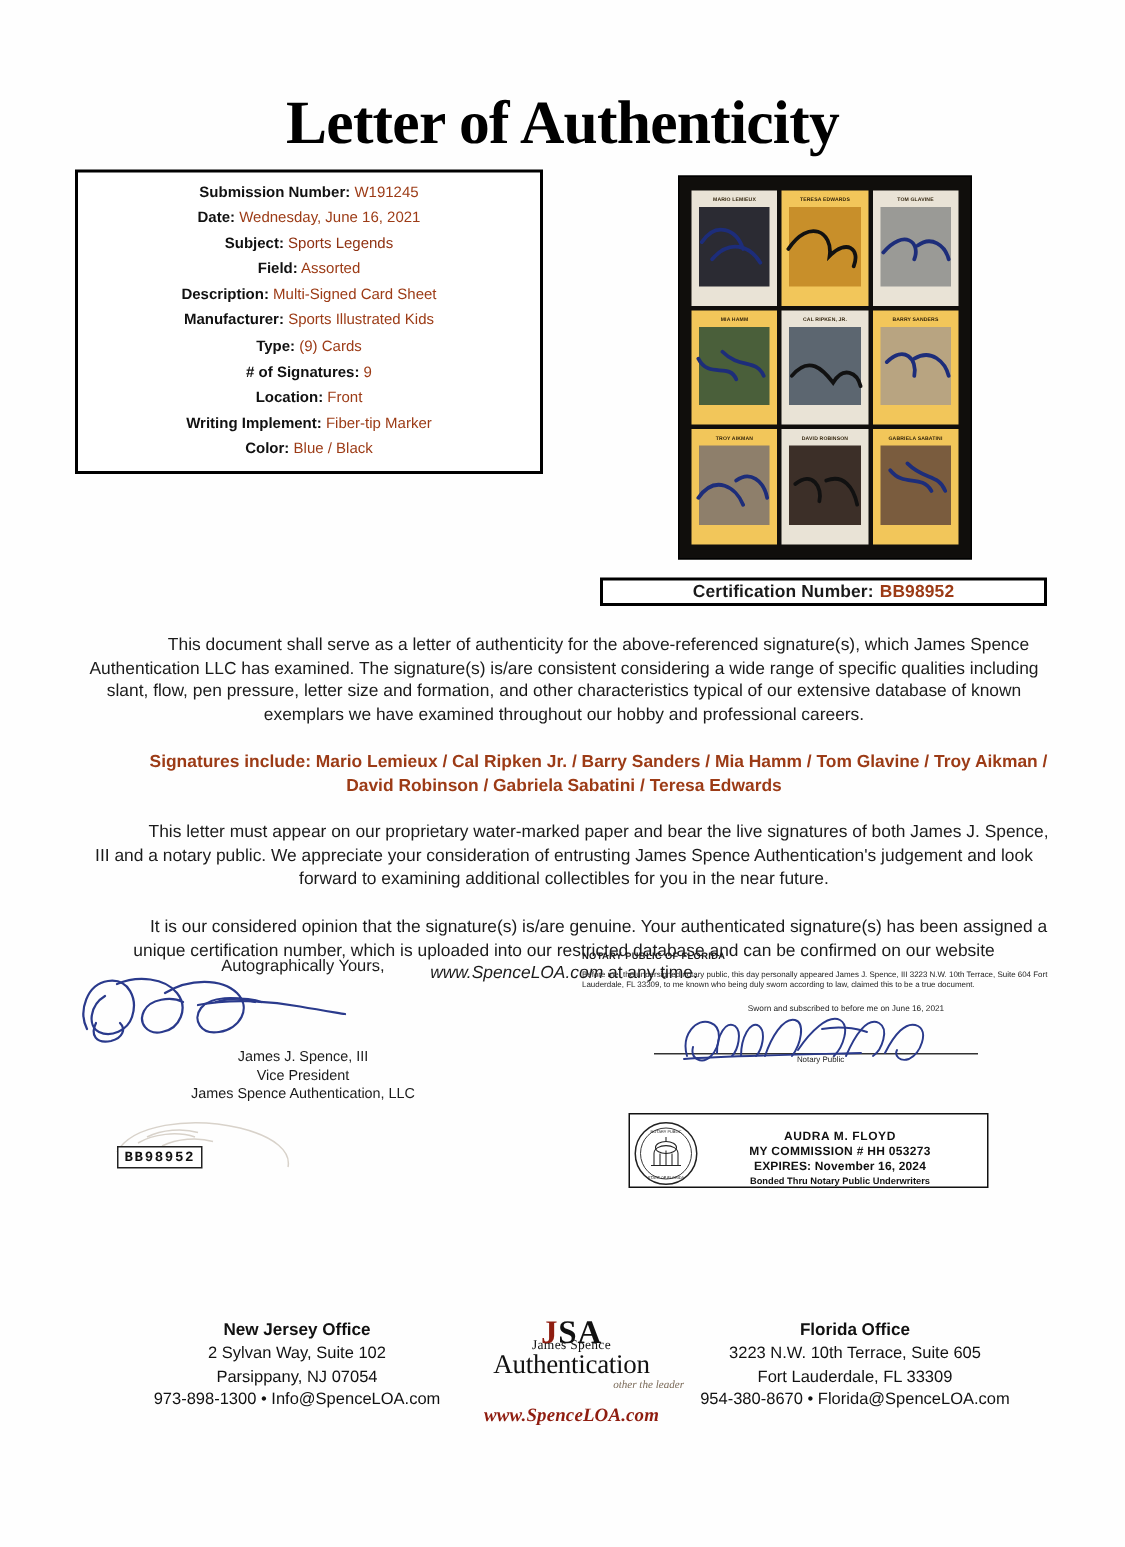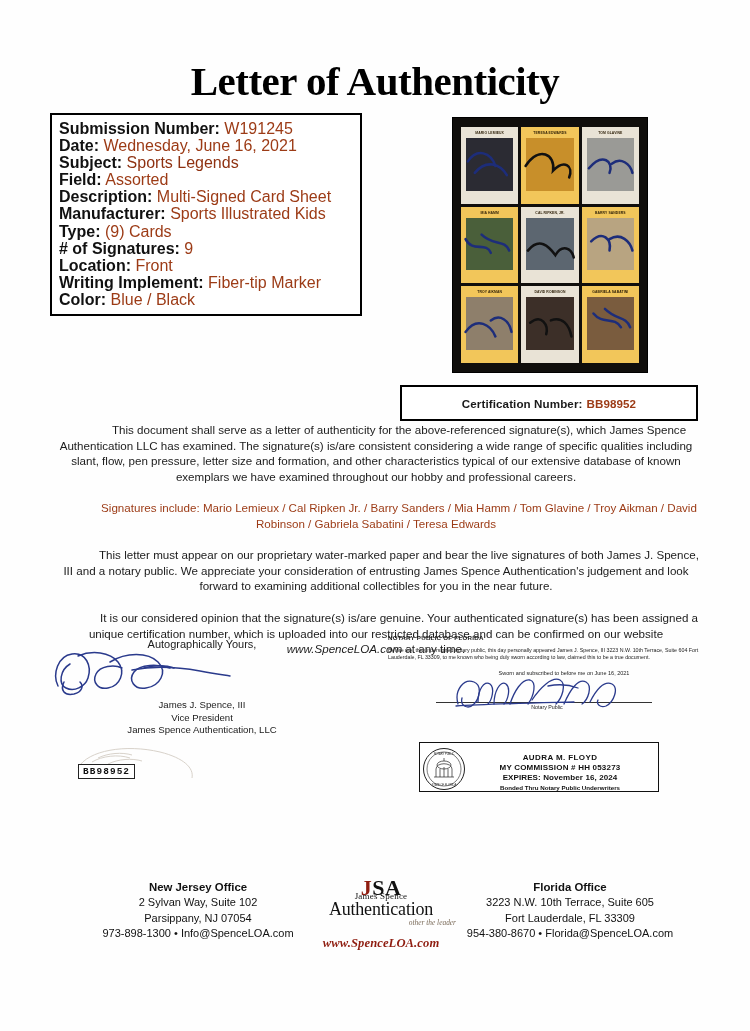--- a/index.html
+++ b/index.html
@@ -16,21 +16,21 @@
     font-family:"Liberation Serif",serif;font-weight:bold;
     font-size:41px;letter-spacing:-0.5px;color:#000;
   }
 
   
   .details{
     position:absolute;left:50px;top:113px;width:312px;
     border:2px solid #000;background:#fff;padding:5px 7px 6px 7px;
     box-sizing:border-box;
   }
-  .drow{font-size:16px;line-height:17.1px;white-space:nowrap;}
+  .drow{font-size:10px;line-height:17.1px;white-space:nowrap;text-align:center;}
   .dlabel{font-weight:bold;color:#111;}
   .dval{color:#9c3b16;}
   .dval.dark{color:#8f3212;margin-top:36px;}
 
   
   .photo{
     position:absolute;left:452px;top:117px;width:196px;height:256px;
     background:#100e0c;border:1px solid #000;box-sizing:border-box;
     padding:9px 8px;
   }
@@ -49,34 +49,34 @@
   .card .pic{
     position:absolute;left:5px;right:5px;top:11px;bottom:13px;
     background:#6b5a47;overflow:hidden;
   }
   .auto-ink{
     position:absolute;inset:0;pointer-events:none;
   }
 
   
   .certbar{
-    position:absolute;left:400px;top:385px;width:298px;height:36px;
+    position:absolute;left:400px;top:385px;width:298px;height:19px;
     border:2px solid #000;background:#fff;box-sizing:border-box;
     display:flex;align-items:center;justify-content:center;
     font-size:11.6px;font-weight:bold;letter-spacing:0.1px;
   }
   .certbar .num{color:#9c3b16;margin-left:4px;}
 
   
   .body{
     position:absolute;left:52px;top:406px;width:648px;
     font-size:11.6px;line-height:15.6px;color:#1b1b1b;text-align:left;
   }
   .body p{margin:16px 0 14px 0;text-indent:46px;text-align:center;}
-  .sigline{color:#9c3b16;margin:0 0 14px 0;text-indent:0;line-height:15.4px;}
+  .sigline{color:#9c3b16;margin:0 0 14px 0;text-indent:0;line-height:15.4px;font-weight:bold;}
   .ital{font-style:italic;}
 
   
   .autoblk{position:absolute;left:52px;top:638px;width:300px;text-align:center;}
   .autoblk .lead{font-size:11px;color:#1b1b1b;}
   .sigsvg{display:block;margin:-4px 0 0 -4px;}
   .autoblk .name{font-size:9.6px;line-height:11.6px;color:#1b1b1b;margin-top:1px;}
 
   
   .notary{position:absolute;left:388px;top:634px;width:312px;}

